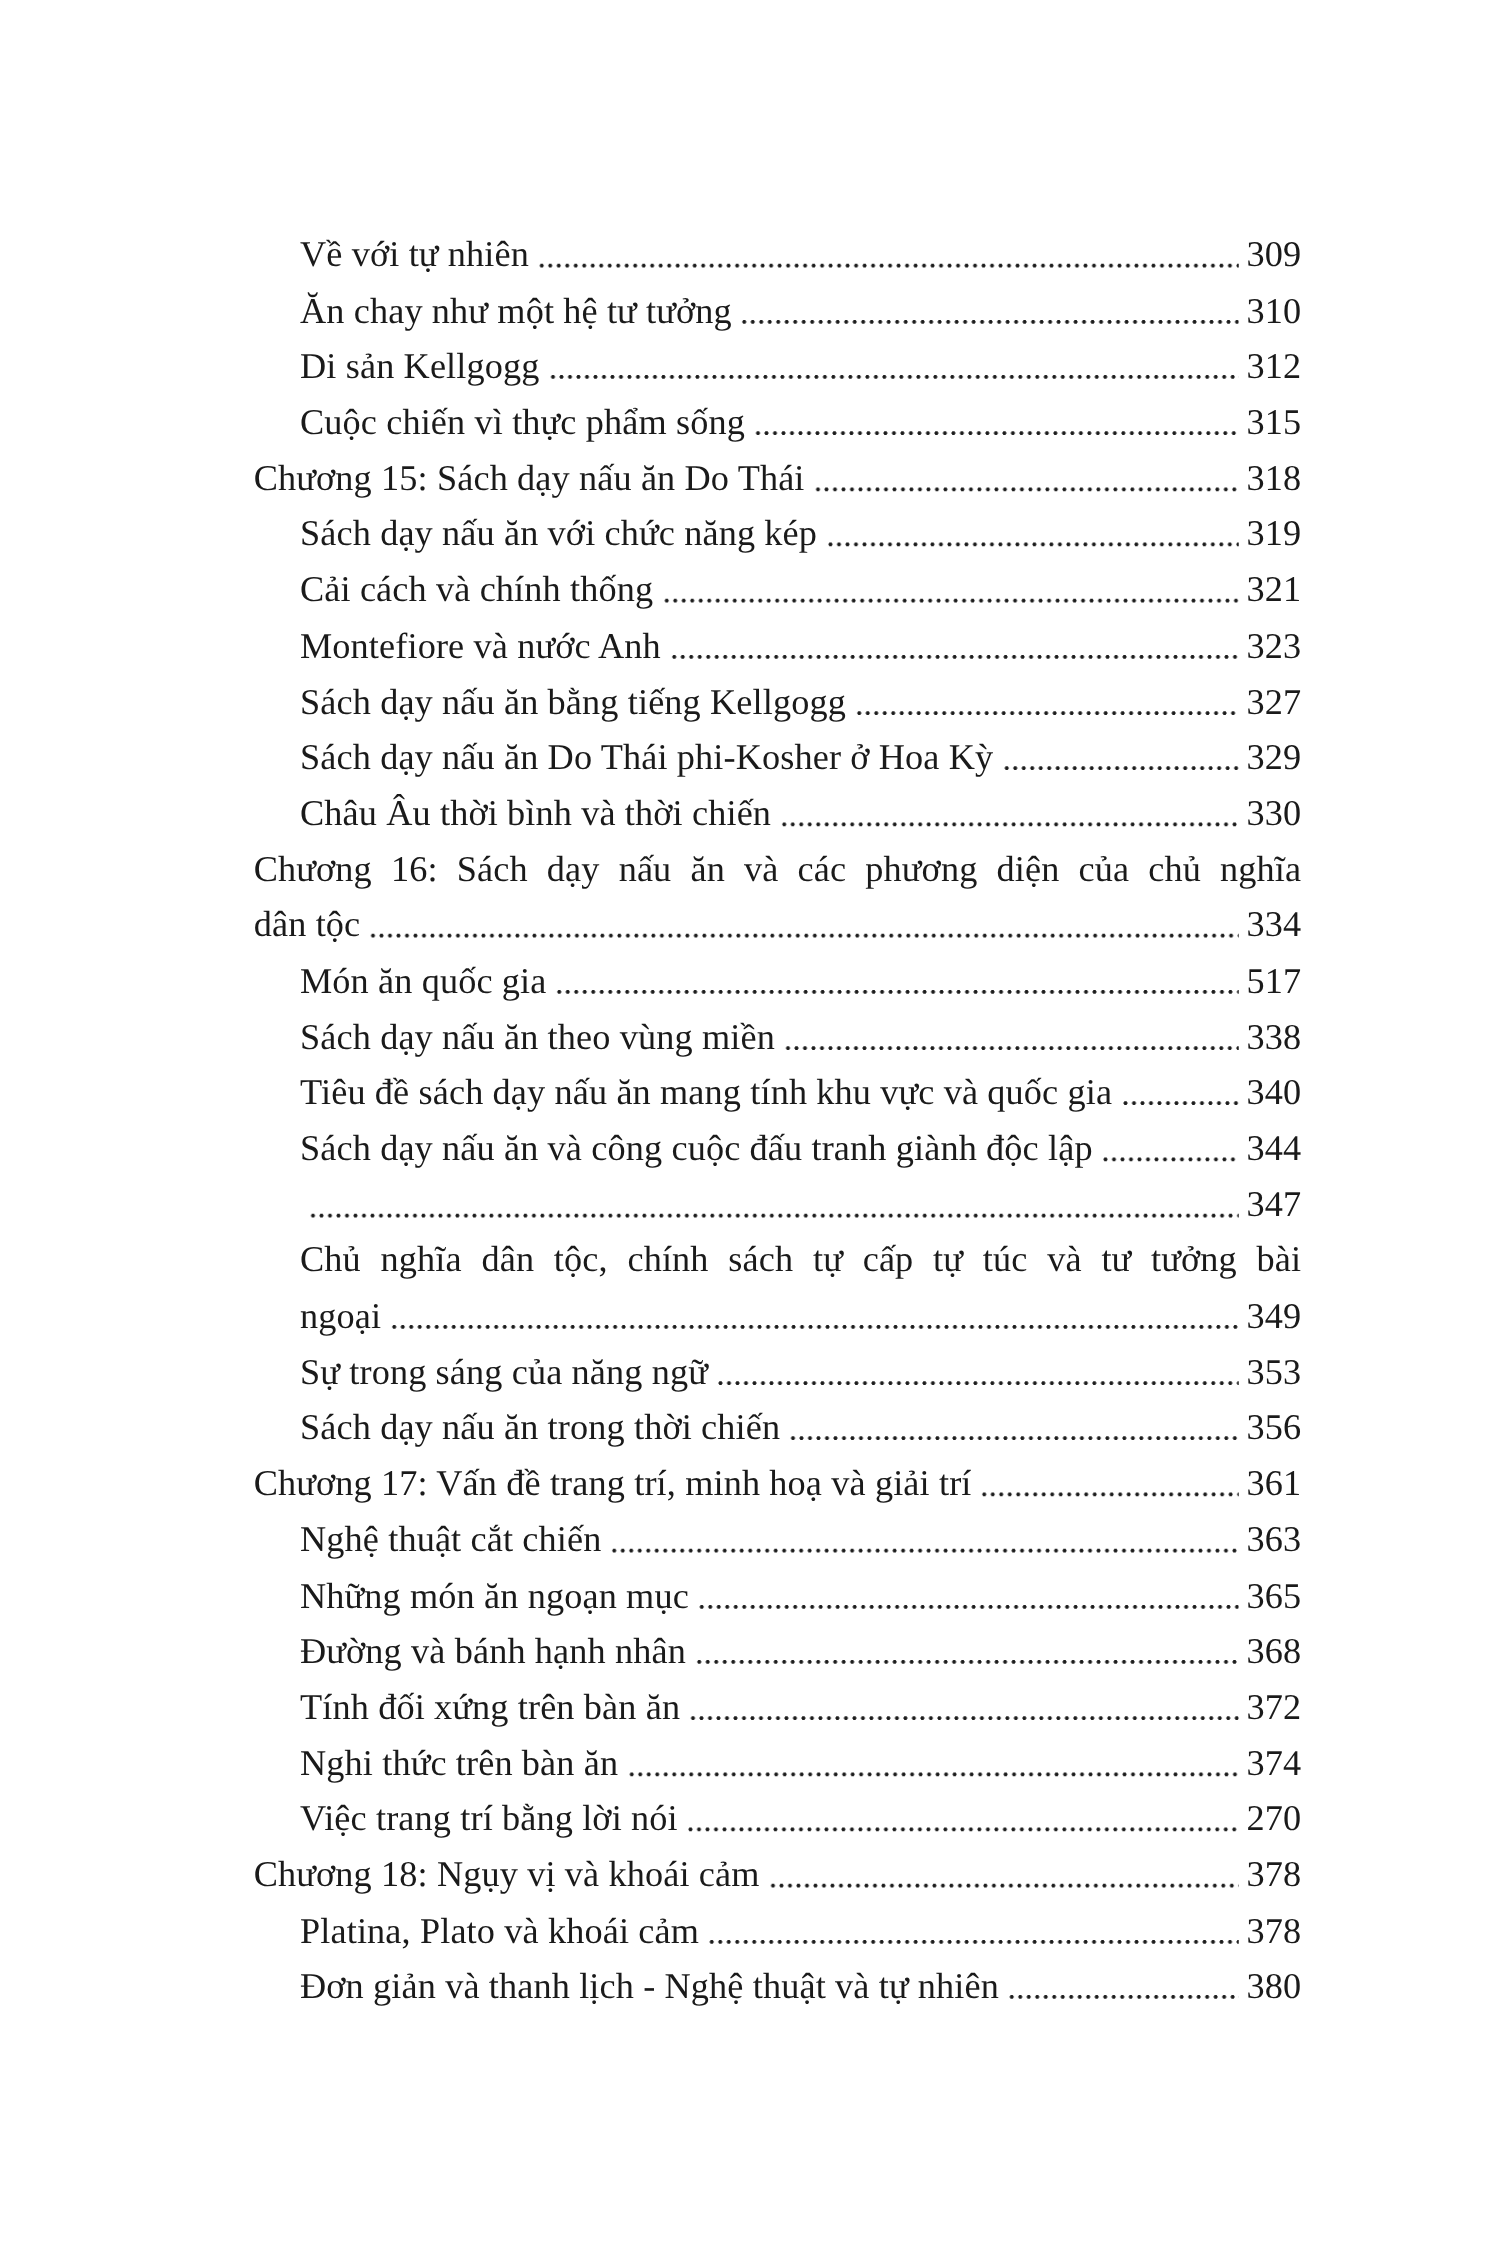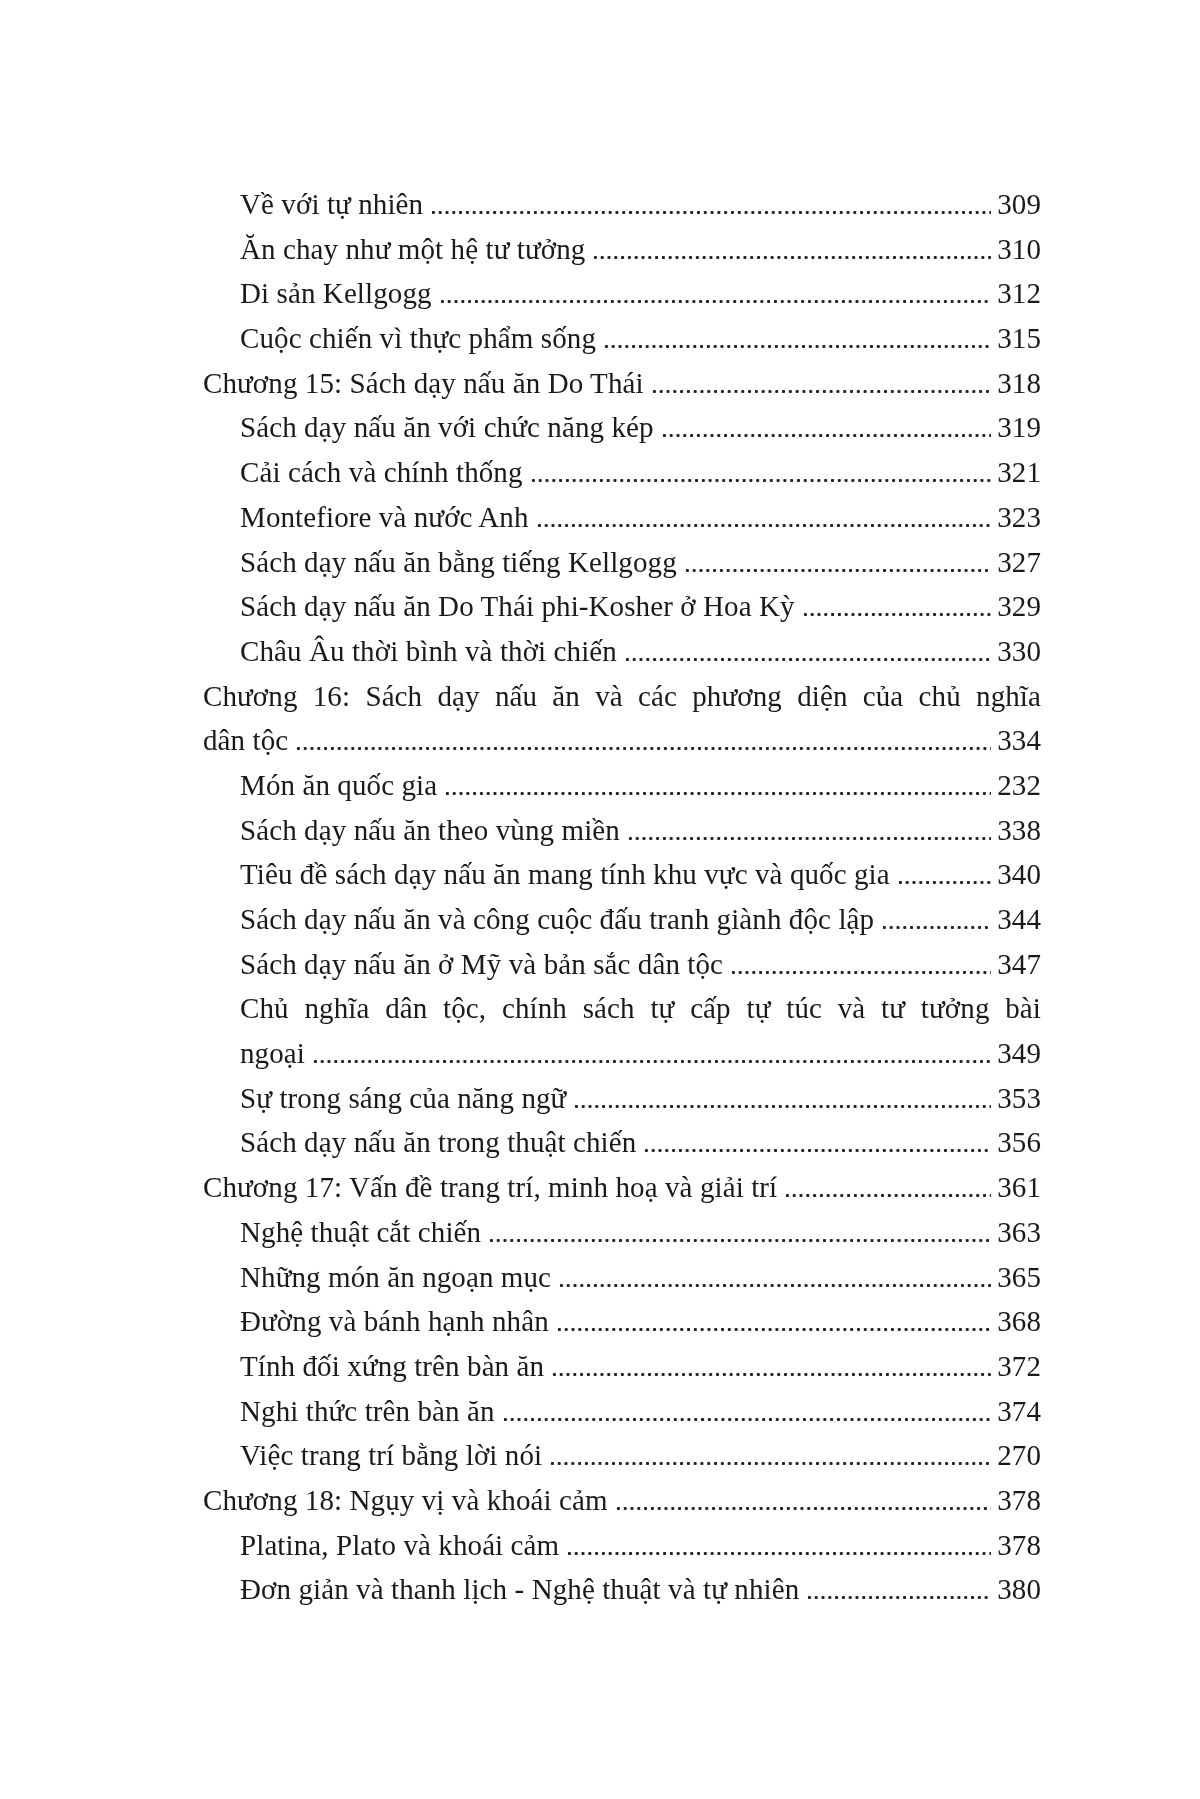--- a/index.html
+++ b/index.html
@@ -108,55 +108,54 @@
     </div>
     <div class="row chapter just"><span class="title">Chương 16: Sách dạy nấu ăn và các phương diện của chủ nghĩa</span></div>
     <div class="row chapter">
       <span class="title">dân tộc</span>
       <span class="leader"></span>
       <span class="pageno">334</span>
     </div>
     <div class="row sub">
       <span class="title">Món ăn quốc gia</span>
       <span class="leader"></span>
-      <span class="pageno">232</span>
+      <span class="pageno">517</span>
     </div>
     <div class="row sub">
       <span class="title">Sách dạy nấu ăn theo vùng miền</span>
       <span class="leader"></span>
       <span class="pageno">338</span>
     </div>
     <div class="row sub">
       <span class="title">Tiêu đề sách dạy nấu ăn mang tính khu vực và quốc gia</span>
       <span class="leader"></span>
       <span class="pageno">340</span>
     </div>
     <div class="row sub">
       <span class="title">Sách dạy nấu ăn và công cuộc đấu tranh giành độc lập</span>
       <span class="leader"></span>
       <span class="pageno">344</span>
     </div>
     <div class="row sub">
-      <span class="title">Sách dạy nấu ăn ở Mỹ và bản sắc dân tộc</span>
       <span class="leader"></span>
       <span class="pageno">347</span>
     </div>
     <div class="row sub just"><span class="title">Chủ nghĩa dân tộc, chính sách tự cấp tự túc và tư tưởng bài</span></div>
     <div class="row sub">
       <span class="title">ngoại</span>
       <span class="leader"></span>
       <span class="pageno">349</span>
     </div>
     <div class="row sub">
       <span class="title">Sự trong sáng của năng ngữ</span>
       <span class="leader"></span>
       <span class="pageno">353</span>
     </div>
     <div class="row sub">
-      <span class="title">Sách dạy nấu ăn trong thuật chiến</span>
+      <span class="title">Sách dạy nấu ăn trong thời chiến</span>
       <span class="leader"></span>
       <span class="pageno">356</span>
     </div>
     <div class="row chapter">
       <span class="title">Chương 17: Vấn đề trang trí, minh hoạ và giải trí</span>
       <span class="leader"></span>
       <span class="pageno">361</span>
     </div>
     <div class="row sub">
       <span class="title">Nghệ thuật cắt chiến</span>

